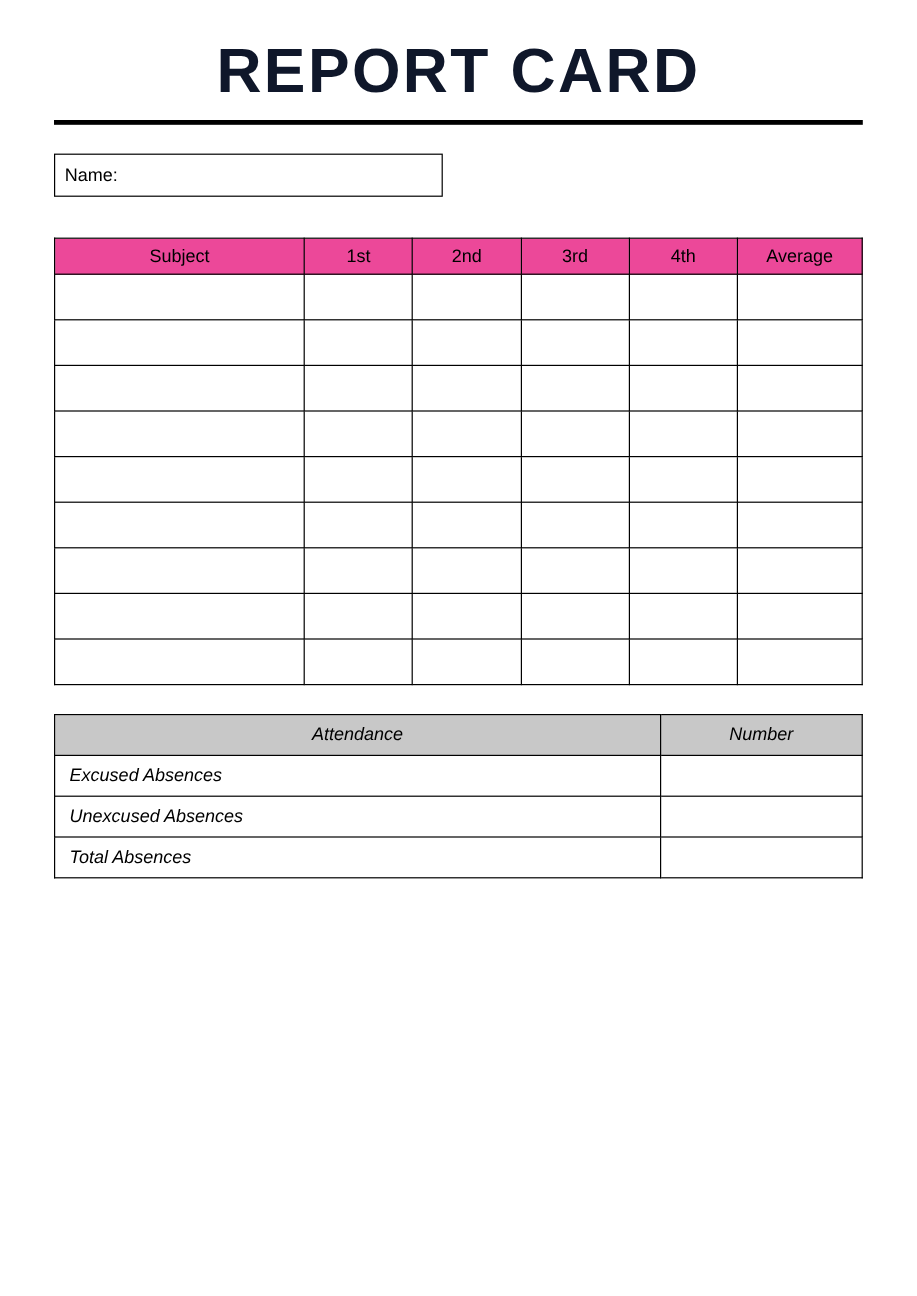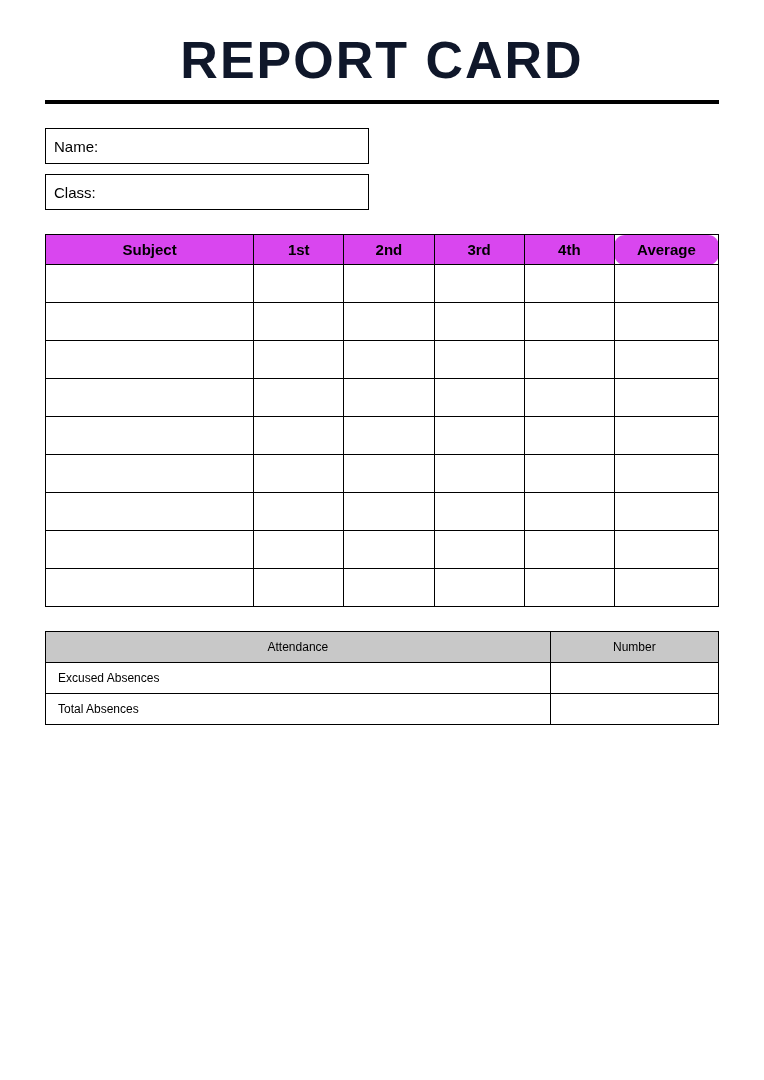--- a/index.html
+++ b/index.html
@@ -71,52 +71,52 @@
 
     .grades-table th,
     .grades-table td {
       border: 1.5px solid #000;
       text-align: center;
       padding: 6px 4px;
       font-size: 15px;
     }
 
     .grades-table th {
-      background-color: #d946ef;
-      font-weight: bold;
+      background-color: #ec4899;
+      font-weight: normal;
     }
 
     .grades-table th.subject-header {
       width: 30%;
     }
 
     .grades-table th.period-header {
       width: 13%;
     }
 
     .grades-table th.average-header {
       width: 15%;
-      border-radius: 11px;
     }
 
     .grades-table td {
       height: 38px;
     }
 
     .attendance-table {
       width: 100%;
       border-collapse: collapse;
       margin-top: 10px;
     }
 
     .attendance-table th,
     .attendance-table td {
       border: 1.5px solid #000;
       padding: 8px 12px;
-      font-size: 12px;
+      font-size: 15px;
+      font-style: italic;
     }
 
     .attendance-table th {
       background-color: #c8c8c8;
       font-weight: normal;
       text-align: center;
     }
 
     .attendance-table th.att-header {
       width: 75%;
@@ -144,23 +144,20 @@
   <h1 class="title">REPORT CARD</h1>
   <hr class="title-underline">
 
   <div class="info-section">
     <div class="info-field">
       <span class="info-label">Name:</span>
     </div>
   </div>
 
   <div class="info-section">
-    <div class="info-field">
-      <span class="info-label">Class:</span>
-    </div>
   </div>
 
   <table class="grades-table">
     <thead>
       <tr>
         <th class="subject-header">Subject</th>
         <th class="period-header">1st</th>
         <th class="period-header">2nd</th>
         <th class="period-header">3rd</th>
         <th class="period-header">4th</th>
@@ -249,19 +246,23 @@
         <th class="att-header">Attendance</th>
         <th class="num-header">Number</th>
       </tr>
     </thead>
     <tbody>
       <tr>
         <td class="att-label">Excused Absences</td>
         <td class="num-cell"></td>
       </tr>
       <tr>
+        <td class="att-label">Unexcused Absences</td>
+        <td class="num-cell"></td>
+      </tr>
+      <tr>
         <td class="att-label">Total Absences</td>
         <td class="num-cell"></td>
       </tr>
     </tbody>
   </table>
 
 </div>
 
 </body></html>

